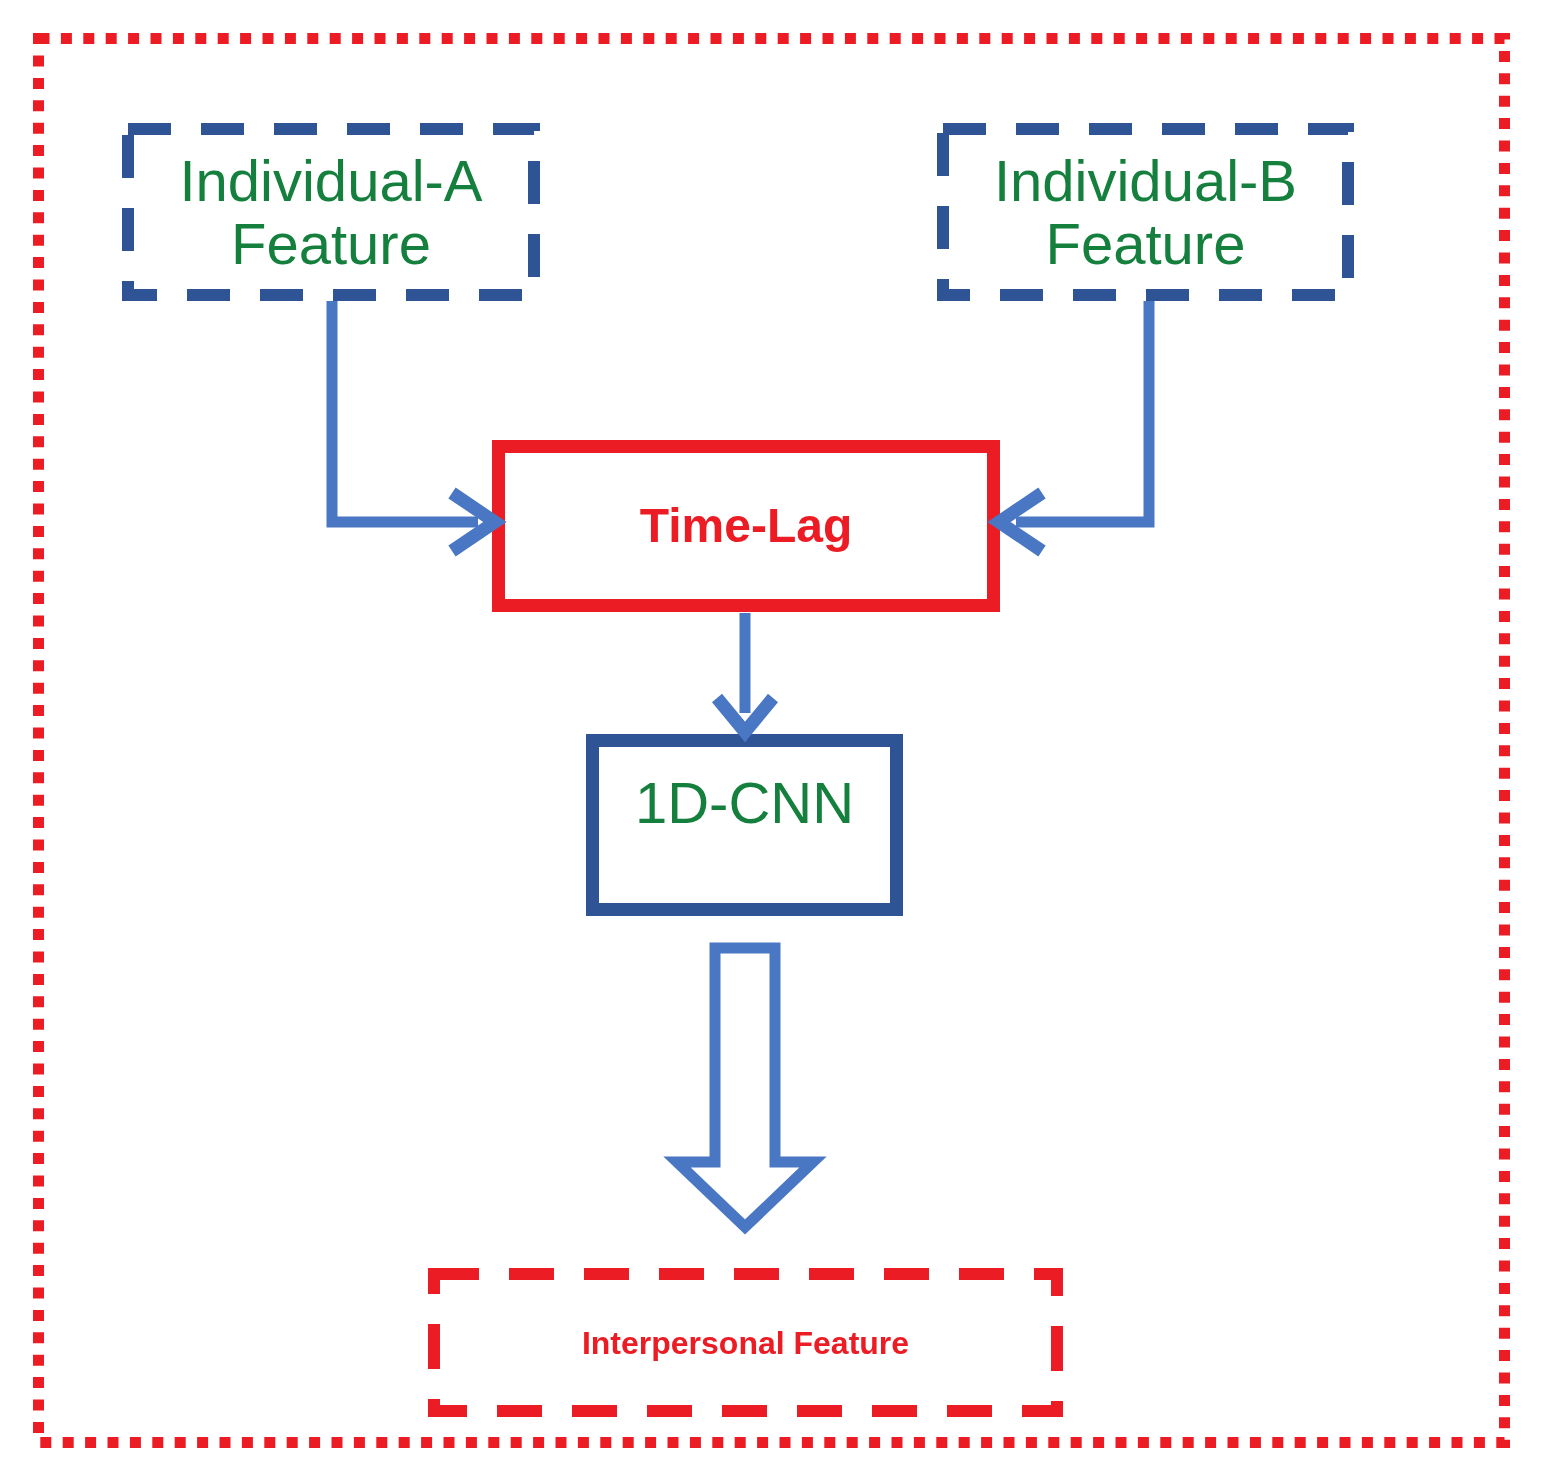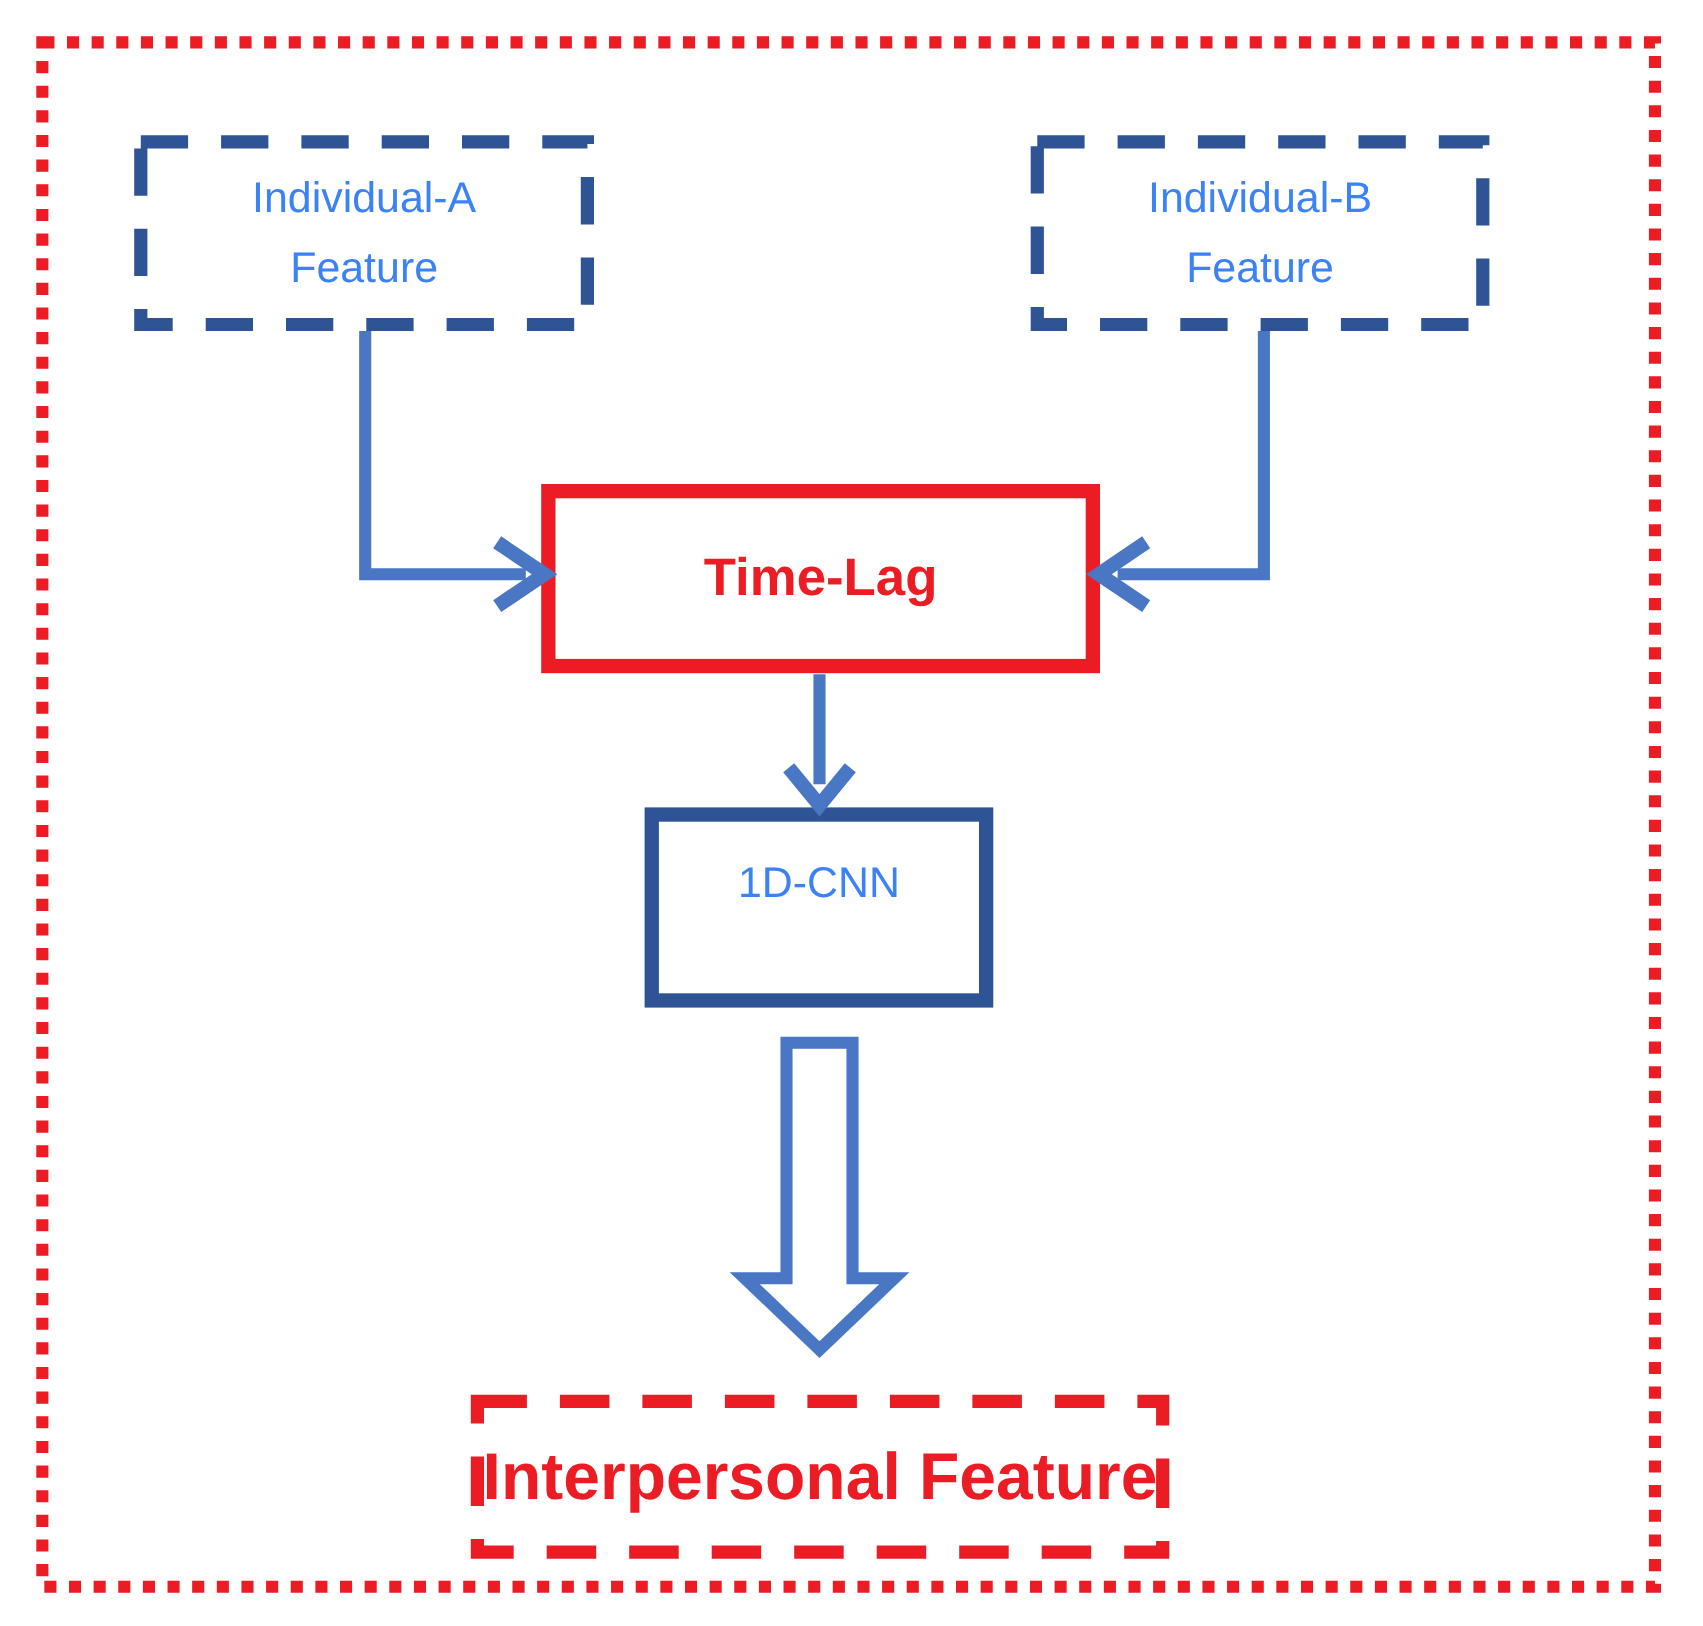--- a/index.html
+++ b/index.html
@@ -21,36 +21,36 @@
     position: absolute;
     display: flex;
     flex-direction: column;
     align-items: center;
     justify-content: center;
     text-align: center;
     pointer-events: none;
   }
   .node-label span { display: block; }
   .dark-text {
-    color: #3b82f6;
-    font-size: 39px;
+    color: #15803d;
+    font-size: 58px;
     line-height: 63px;
     font-weight: 400;
   }
   .red-bold-text {
     color: #ec1c24;
     font-weight: 700;
     justify-content: center;
   }
   .timelag-text {
     font-size: 48px;
     line-height: 60px;
   }
   .interpersonal-text {
-    font-size: 60px;
+    font-size: 32px;
     line-height: 56px;
   }
 </style>
 </head>
 <body>
 
 <div class="canvas">
 
   <svg class="layer" viewBox="0 0 1548 1478">
 

